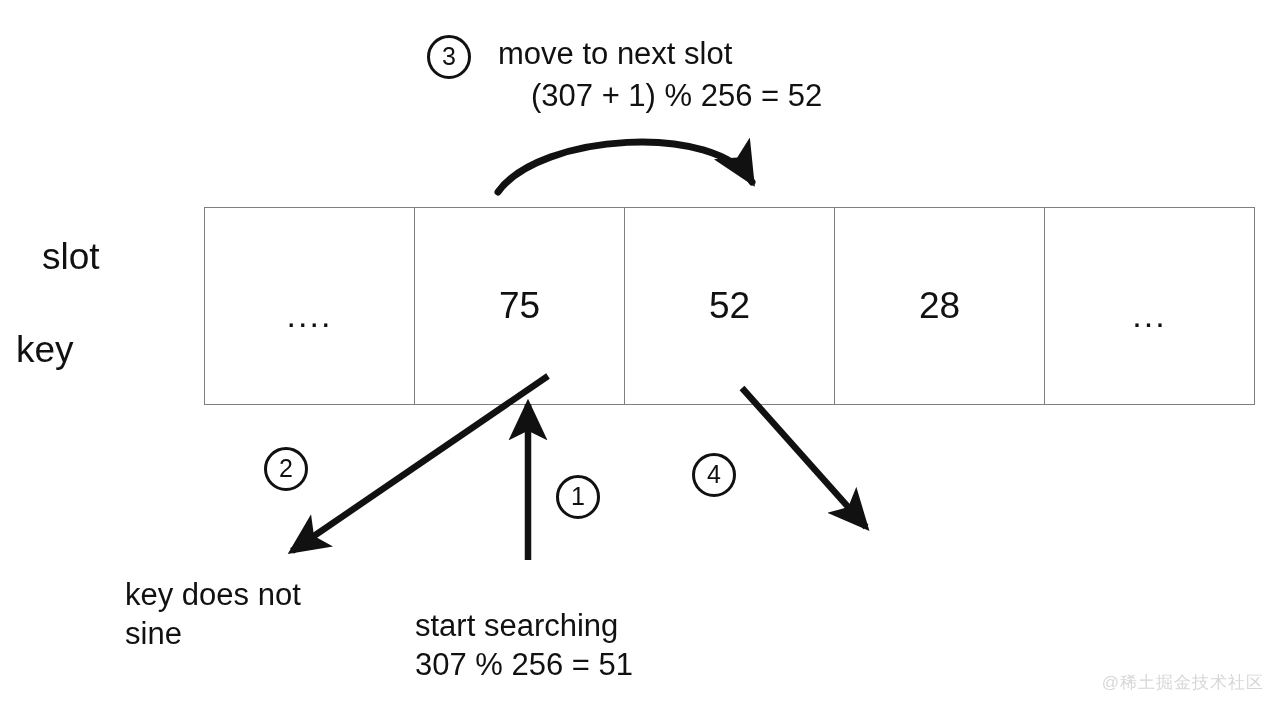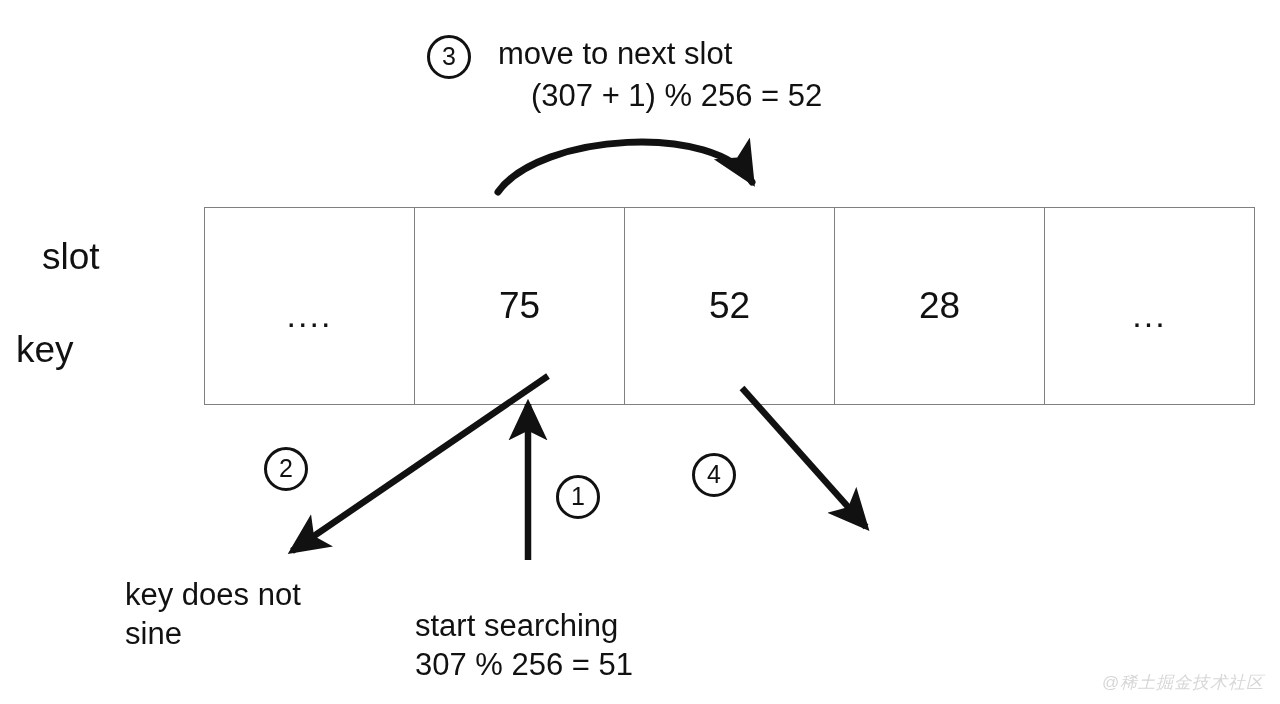--- a/index.html
+++ b/index.html
@@ -89,21 +89,20 @@
     pointer-events: none;
   }
 
   #watermark {
     position: absolute;
     right: 16px;
     bottom: 10px;
     font-size: 17px;
     color: #d7d7d7;
     letter-spacing: 1px;
-    font-style: italic;
   }
 </style>
 </head>
 <body>
 
 <div id="canvas">
 
   <div class="circle-num" id="circle-3">3</div>
   <div class="txt" id="step3-line1">move to next slot</div>
   <div class="txt" id="step3-line2">(307 + 1) % 256 = 52</div>

